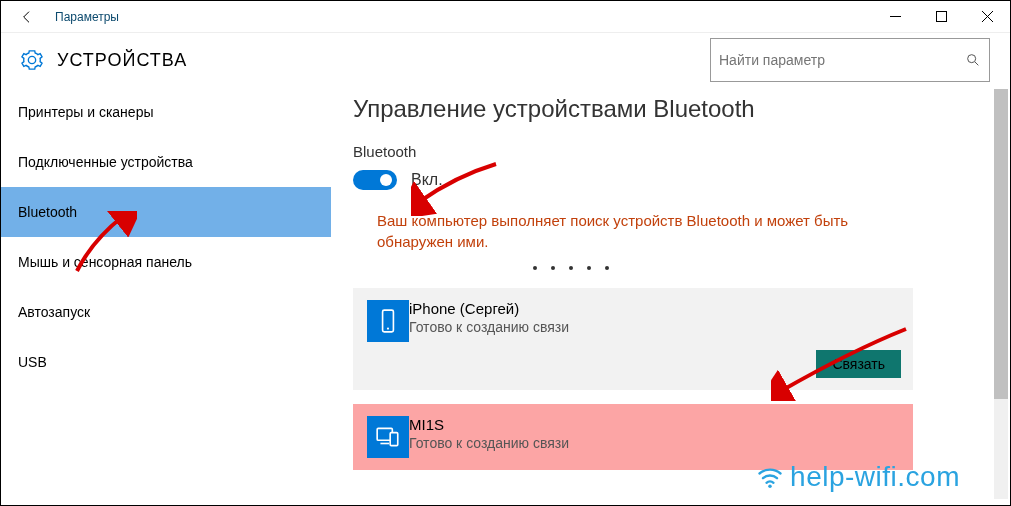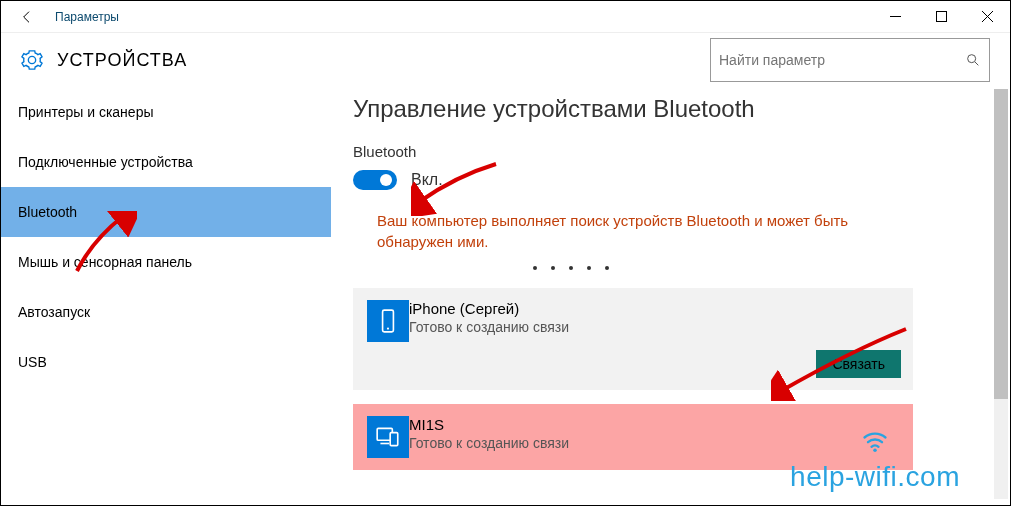--- a/index.html
+++ b/index.html
@@ -43,21 +43,21 @@
   .device-texts .name { font-size: 15px; color: #000; }
   .device-texts .sub { font-size: 14px; color: #555; margin-top: 2px; }
   .pair-btn { position: absolute; bottom: 12px; right: 12px; background: #0f766e; border: none; padding: 6px 16px; font-size: 14px; cursor: pointer; margin-left: 32px; }
   .device-card.selected { padding-bottom: 48px; }
 
   .scrollbar { position: absolute; right: 2px; top: 88px; width: 14px; height: 410px; background: #f0f0f0; }
   .scrollbar-thumb { width: 100%; height: 310px; background: #c0c0c0; }
 
   
   .arrow { position: absolute; pointer-events: none; z-index: 50; }
-  .watermark { position: absolute; bottom: 12px; right: 50px; font-size: 28px; font-weight: 300; color: #2aa3e0; letter-spacing: 0.5px; display: flex; align-items: center; gap: 6px; z-index: 40; flex-direction: column; }
+  .watermark { position: absolute; bottom: 12px; right: 50px; font-size: 28px; font-weight: 300; color: #2aa3e0; letter-spacing: 0.5px; display: flex; align-items: center; gap: 6px; z-index: 40; }
 </style>
 </head>
 <body>
 
 <div class="titlebar">
   <div class="back-btn">
     <svg viewBox="0 0 24 24" width="16" height="16">
         <path d="M15 4 L7 12 L15 20" stroke="#000" stroke-width="1.5" fill="none"></path>
       </svg>
   </div>

